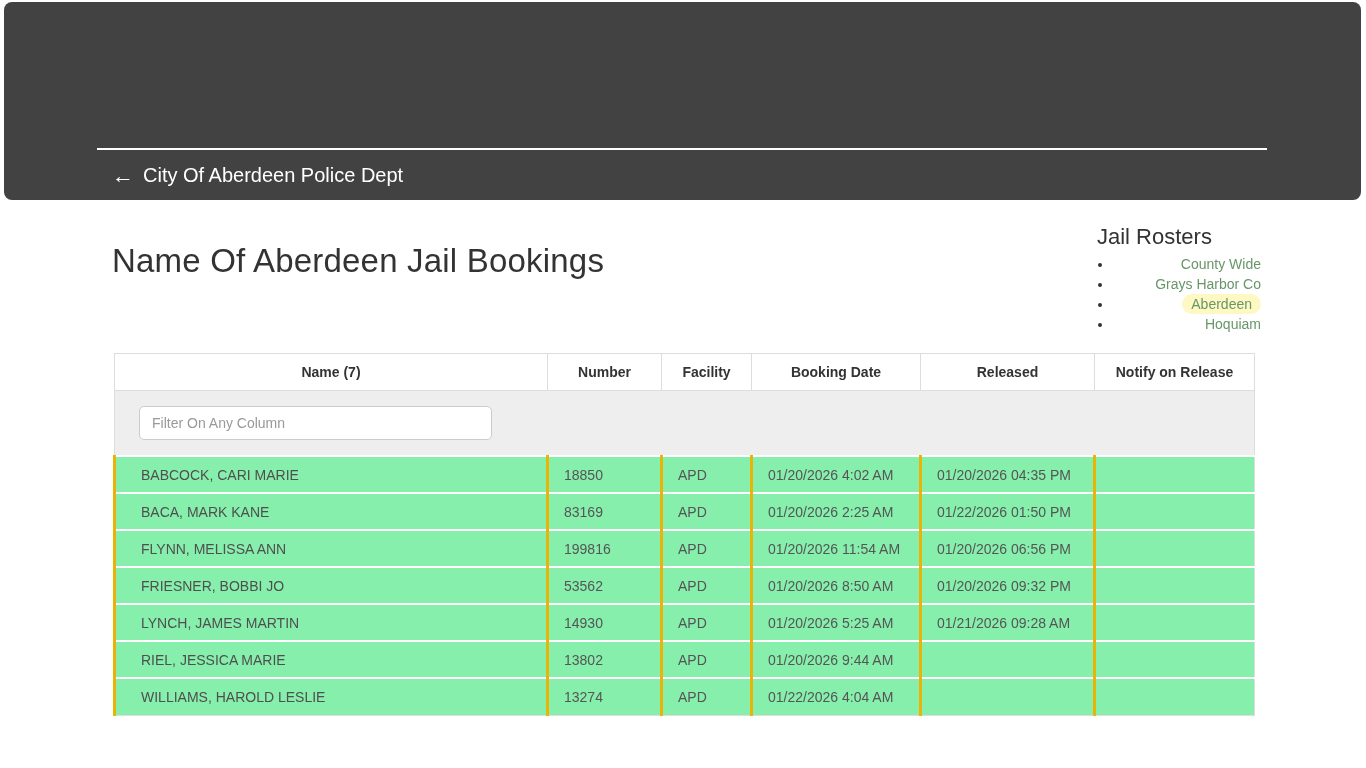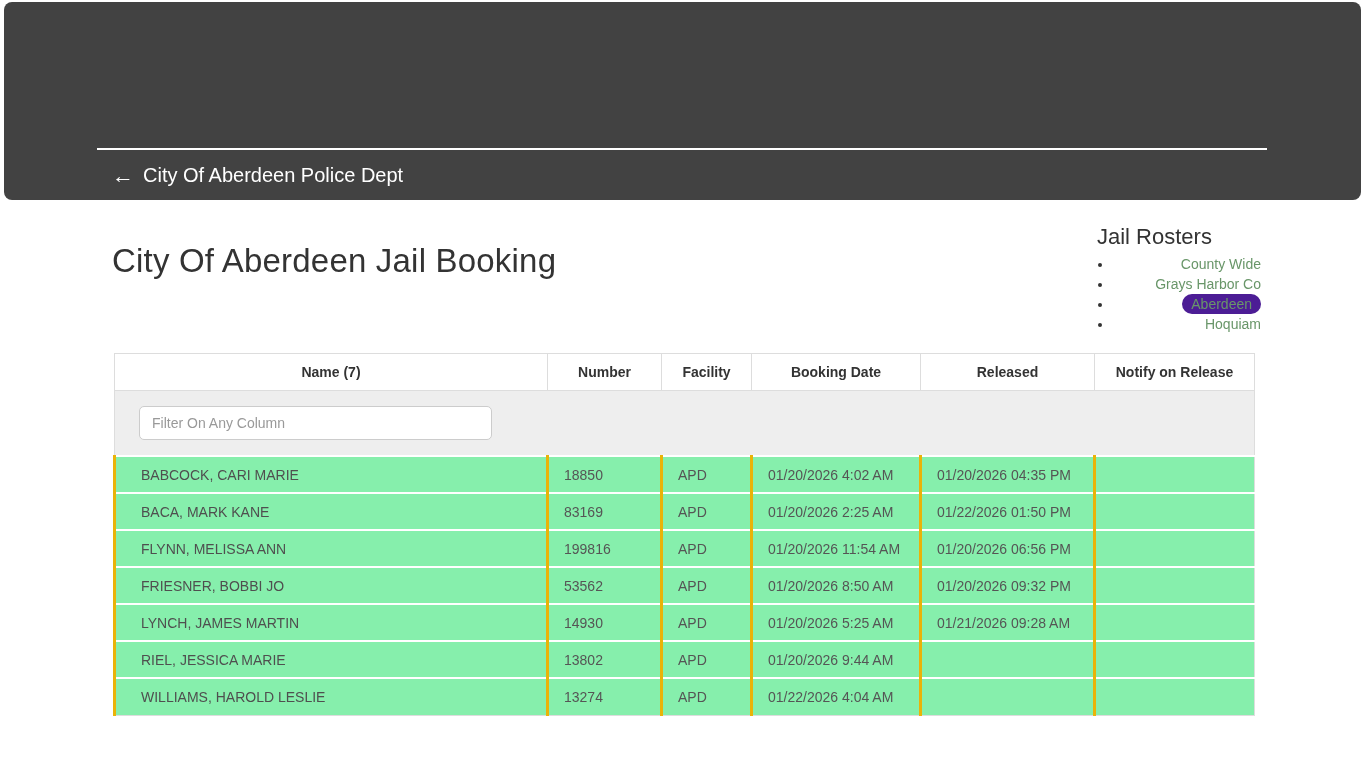--- a/index.html
+++ b/index.html
@@ -74,21 +74,21 @@
     color: #333333;
     margin-bottom: 4px;
     line-height: 16px;
   }
   .rosters a {
     color: #699669;
     text-decoration: none;
     cursor: pointer;
   }
   .rosters a.active {
-    background: #4c1d95;
+    background: #fef9c3;
     border-radius: 10px;
     padding: 2px 9px;
     margin-left: -9px;
   }
 
   
   .tabs {
     position: absolute;
     left: 196px; top: 314px;
     display: flex;
@@ -162,21 +162,21 @@
 <div class="page">
 
   <div class="app-header">
     <div class="header-rule"></div>
     <a class="back-link">
       <span class="back-arrow">←</span>
       <span>City Of Aberdeen Police Dept</span>
     </a>
   </div>
 
-  <h1 class="page-title">City Of Aberdeen Jail Booking</h1>
+  <h1 class="page-title">Name Of Aberdeen Jail Bookings</h1>
 
   <aside class="rosters">
     <h2>Jail Rosters</h2>
     <ul>
       <li>
         <a>County Wide</a>
       </li>
       <li>
         <a>Grays Harbor Co</a>
       </li>

